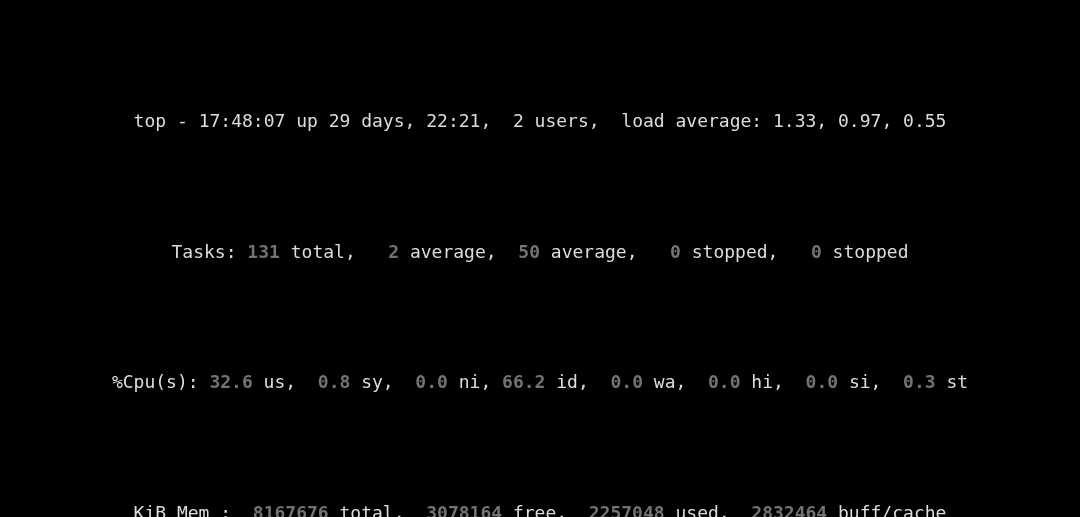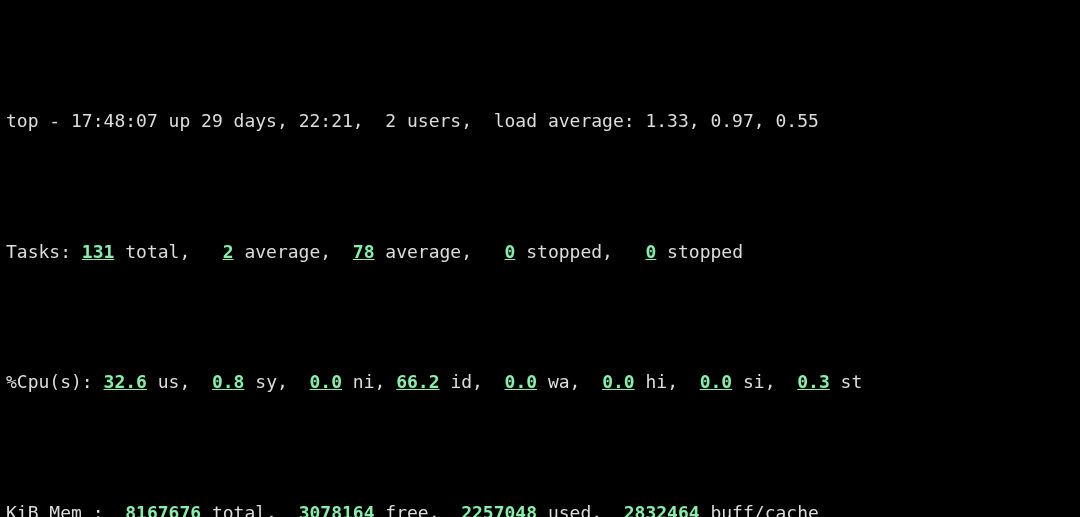--- a/index.html
+++ b/index.html
@@ -12,33 +12,33 @@
     line-height: 1.45;
     width: 1080px;
     height: 517px;
     overflow: hidden;
     -webkit-font-smoothing: none;
   }
   .term {
     padding: 4px 6px 0 6px;
     white-space: pre;
   }
-  .b { font-weight: bold; color: #86efac; text-decoration: underline; }
-  .line { display: block; }
+  .b { font-weight: bold; color: #737373; }
+  .line { display: block; text-align: center; }
 </style>
 </head>
 <body>
 
 <div class="term">
 
   
   <span class="line"><span>top - </span><span>17:48:07</span><span> up </span><span>29 days, 22:21</span><span>,  </span><span>2 users</span><span>,  load average: </span><span>1.33, 0.97, 0.55</span></span>
 
   
-  <span class="line"><span>Tasks: </span><span class="b">131</span><span> total,   </span><span class="b">2</span><span> average,  </span><span class="b">78</span><span> average,   </span><span class="b">0</span><span> stopped,   </span><span class="b">0</span><span> stopped</span></span>
+  <span class="line"><span>Tasks: </span><span class="b">131</span><span> total,   </span><span class="b">2</span><span> average,  </span><span class="b">50</span><span> average,   </span><span class="b">0</span><span> stopped,   </span><span class="b">0</span><span> stopped</span></span>
 
   
   <span class="line"><span>%Cpu(s): </span><span class="b">32.6</span><span> us,  </span><span class="b">0.8</span><span> sy,  </span><span class="b">0.0</span><span> ni, </span><span class="b">66.2</span><span> id,  </span><span class="b">0.0</span><span> wa,  </span><span class="b">0.0</span><span> hi,  </span><span class="b">0.0</span><span> si,  </span><span class="b">0.3</span><span> st</span></span>
 
   
   <span class="line"><span>KiB Mem :  </span><span class="b">8167676</span><span> total,  </span><span class="b">3078164</span><span> free,  </span><span class="b">2257048</span><span> used,  </span><span class="b">2832464</span><span> buff/cache</span></span>
 
   
   
 

